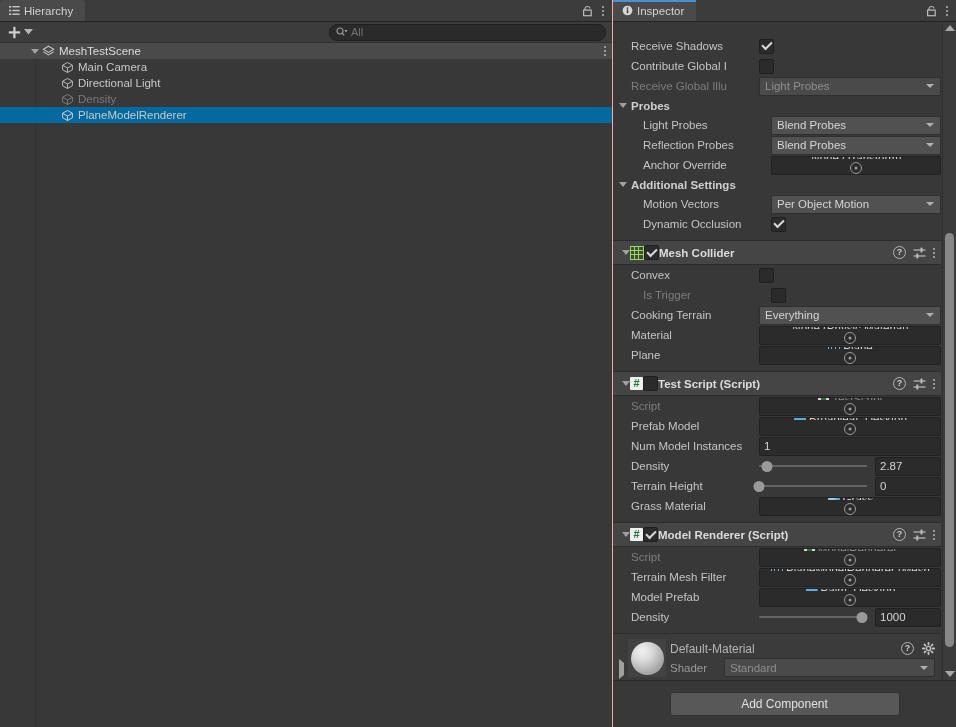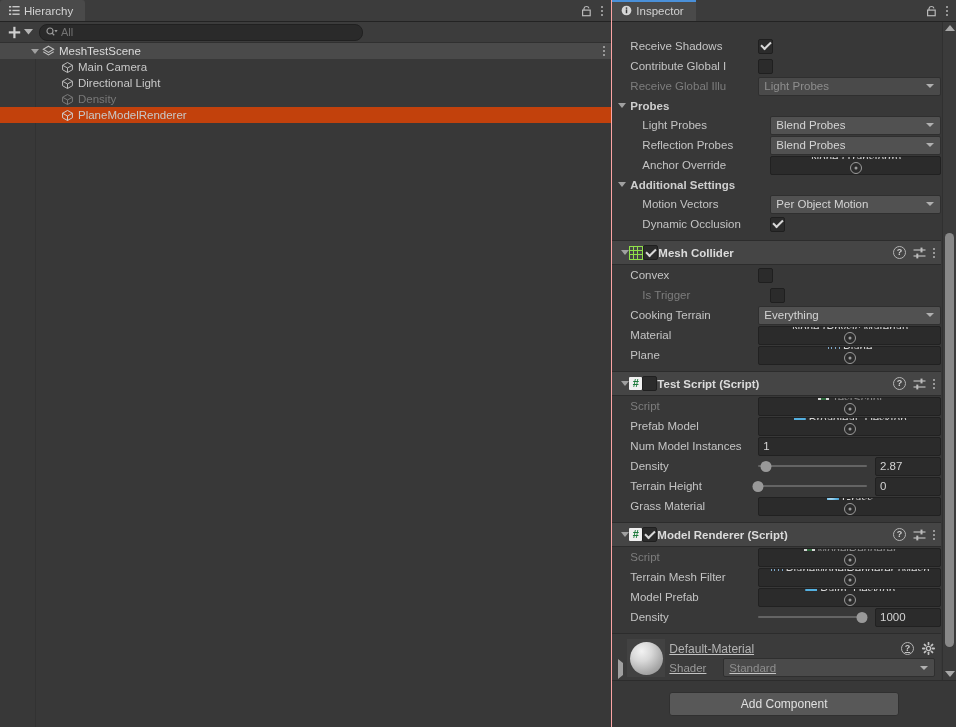--- a/index.html
+++ b/index.html
@@ -92,20 +92,21 @@
   .search-box {
     width: 310px;
     height: 15px;
     background: #2a2a2a;
     border: 1px solid #212121;
     border-radius: 8px;
     display: flex;
     align-items: center;
     gap: 3px;
     padding: 0 6px;
+    margin-left: 290px;
   }
   .search-box .ph {
     color: #737373;
     font-size: 11px;
   }
   .hier-tree {
     flex: 1;
     background: #383838;
     overflow: hidden;
     position: relative;
@@ -116,21 +117,21 @@
     align-items: center;
     font-size: 11.5px;
     color: #c8c8c8;
     position: relative;
     padding-right: 4px;
   }
   .hrow.scene {
     background: #4a4a4a;
     color: #dcdcdc;
   }
-  .hrow.selected { background: #c2410c; }
+  .hrow.selected { background: #0369a1; }
   .hrow.dim { color: #787878; }
   .hrow .indent { display: inline-block; }
   .hrow .twirl {
     width: 13px;
     display: flex;
     align-items: center;
     justify-content: center;
   }
   .hrow .kebab-right {
     position: absolute;
@@ -424,21 +425,20 @@
 
   
   .mat-block {
     background: #3b3b3b;
     border-top: 1px solid #2c2c2c;
     border-bottom: 1px solid #2c2c2c;
     display: flex;
     padding: 5px 6px 6px 6px;
     gap: 4px;
     align-items: flex-start;
-    text-decoration: underline;
   }
   .mat-foldout { padding-top: 24px; }
   .mat-preview {
     width: 38px; height: 38px;
     background: #424242;
     flex: 0 0 auto;
     display: flex; align-items: center; justify-content: center;
   }
   .mat-sphere {
     width: 33px; height: 33px;

